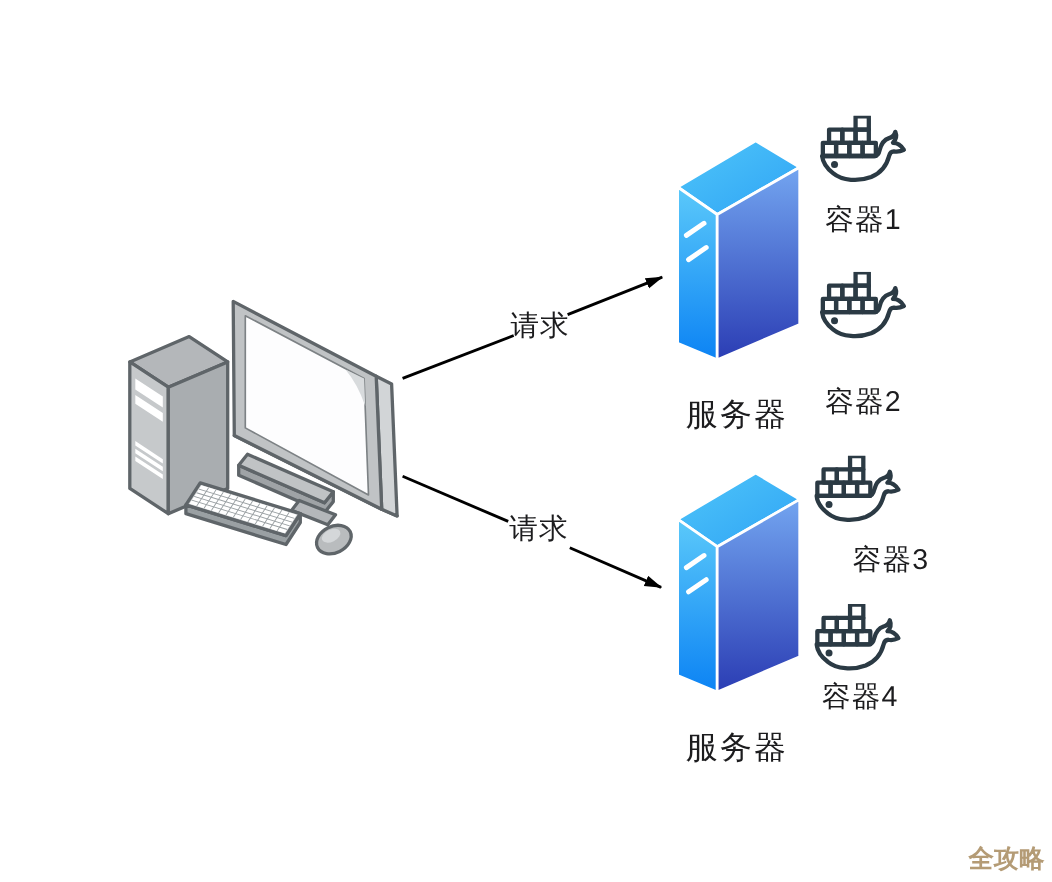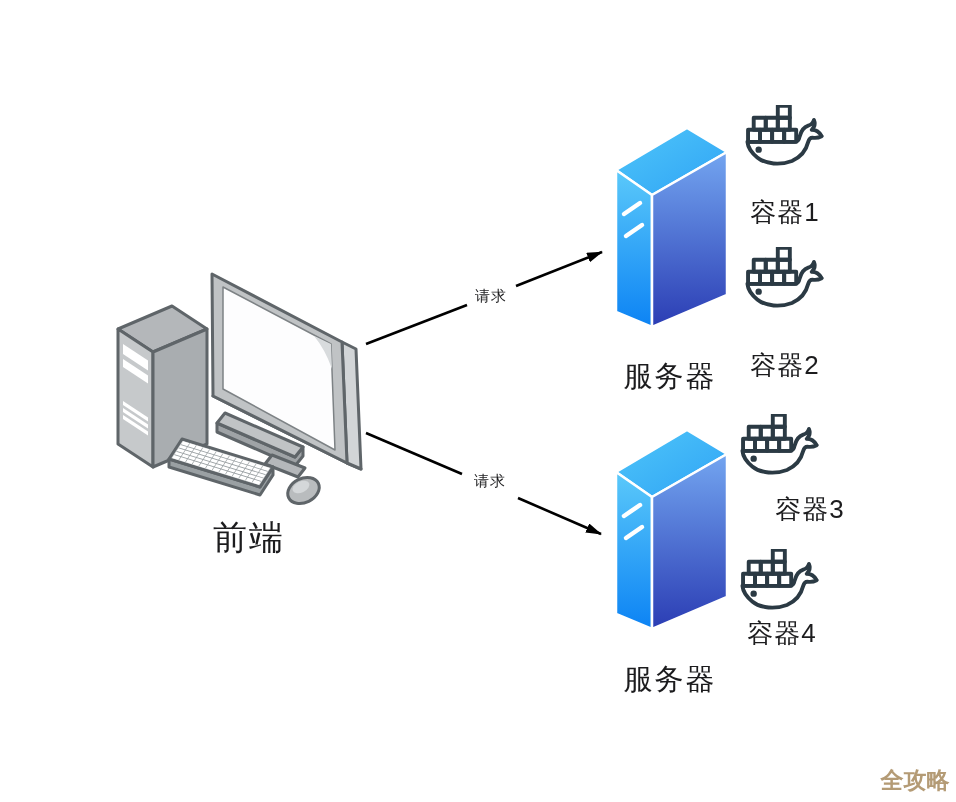--- a/index.html
+++ b/index.html
@@ -4,21 +4,21 @@
 <style>
   html,body{margin:0;padding:0;background:#fff;}
   #canvas{position:relative;width:956px;height:802px;background:#fff;overflow:hidden;
           font-family:"Liberation Sans","DejaVu Sans",sans-serif;}
   .abs{position:absolute;}
   .lbl{position:absolute;transform:translate(-50%,-50%);color:#1c1c1e;white-space:nowrap;
        font-family:"Liberation Sans","DejaVu Sans",sans-serif;}
   .lbl-frontend{font-size:34px;letter-spacing:2px;}
   .lbl-server{font-size:29px;letter-spacing:2px;text-align:center;}
   .lbl-container{font-size:26px;letter-spacing:1px;}
-  .lbl-request{font-size:15px;letter-spacing:1px;}
+  .lbl-request{font-size:26px;letter-spacing:1px;}
   svg{display:block;}
 </style>
 </head>
 <body>
 
 <div id="canvas">
 
   <svg width="0" height="0" class="abs" aria-hidden="true">
     <defs>
       <linearGradient id="sgTop" x1="0" y1="0" x2="1" y2="1">
@@ -138,29 +138,28 @@
   <svg class="abs" style="left:745px;top:247px" width="84" height="68" viewBox="0 0 118 96">
     <use href="#docker-whale" stroke="#2b3a44" fill="#2b3a44"></use>
   </svg>
   <svg class="abs" style="left:740px;top:414px" width="84" height="68" viewBox="0 0 118 96">
     <use href="#docker-whale" stroke="#2b3a44" fill="#2b3a44"></use>
   </svg>
   <svg class="abs" style="left:740px;top:549px" width="84" height="68" viewBox="0 0 118 96">
     <use href="#docker-whale" stroke="#2b3a44" fill="#2b3a44"></use>
   </svg>
 
-  <div class="lbl lbl-frontend" style="left:249px;top:538px">前端</div>
 
   <div class="lbl lbl-request" style="left:491px;top:296px">请求</div>
   <div class="lbl lbl-request" style="left:490px;top:481px">请求</div>
 
   <div class="lbl lbl-server" style="left:670px;top:377px">服务器</div>
   <div class="lbl lbl-server" style="left:670px;top:680px">服务器</div>
 
-  <div class="lbl lbl-container" style="left:785px;top:212px">容器1</div>
+  <div class="lbl lbl-container" style="left:785px;top:200px">容器1</div>
   <div class="lbl lbl-container" style="left:785px;top:365px">容器2</div>
   <div class="lbl lbl-container" style="left:810px;top:509px">容器3</div>
   <div class="lbl lbl-container" style="left:782px;top:633px">容器4</div>
 
   <svg class="abs" style="left:850px;top:758px" width="106" height="44" viewBox="0 0 106 44">
     <text x="65" y="30" text-anchor="middle" font-size="23" font-weight="bold" font-family="Liberation Sans, DejaVu Sans, sans-serif" fill="#b49b75">全攻略</text>
   </svg>
 
 </div>
 

